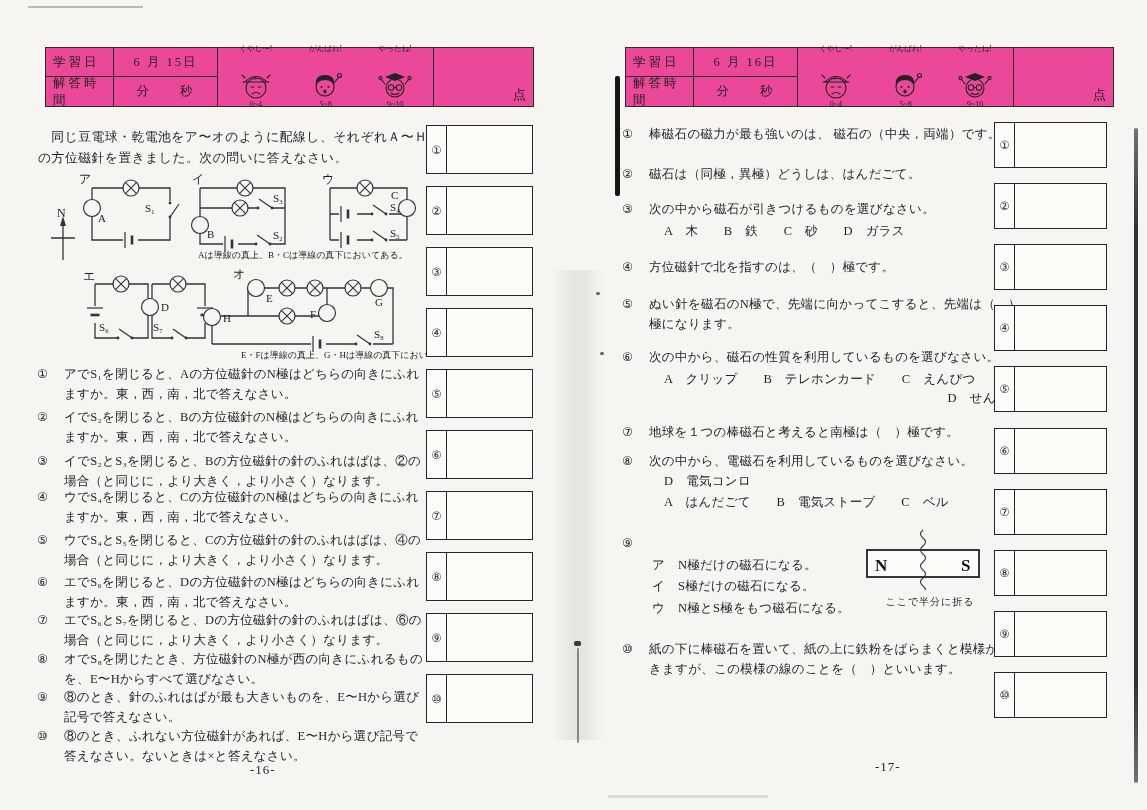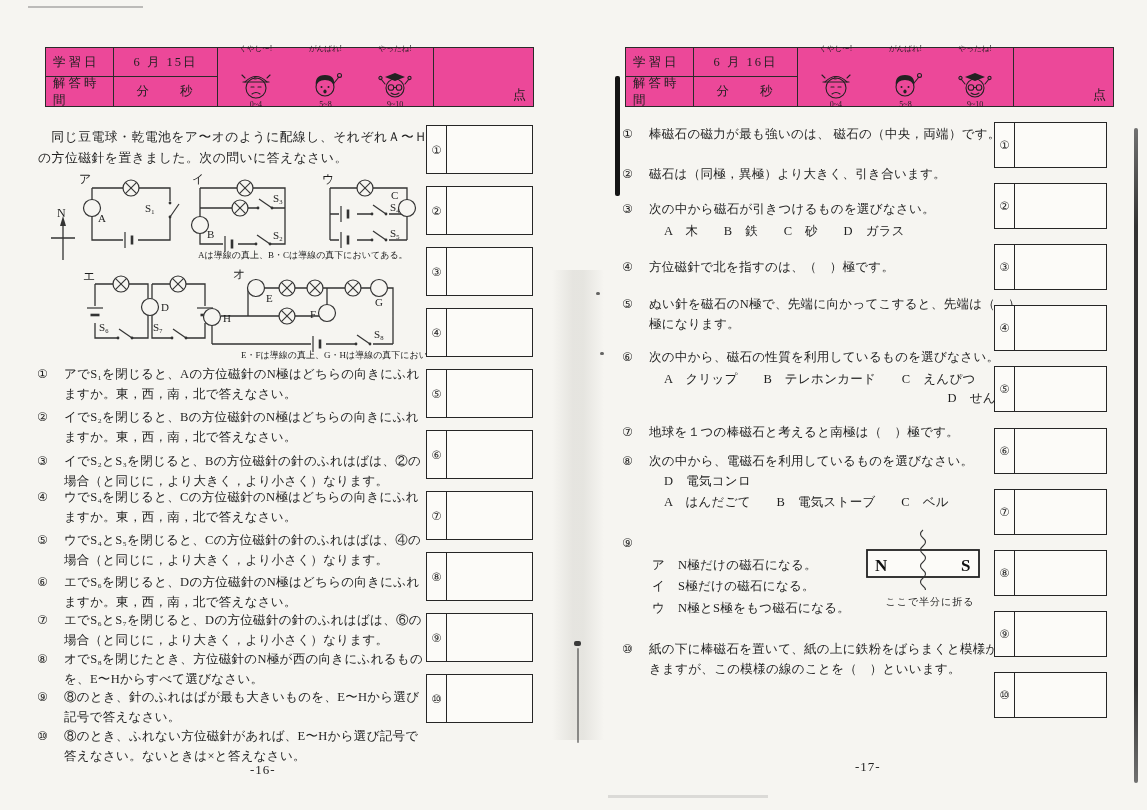--- a/index.html
+++ b/index.html
@@ -363,21 +363,21 @@
 
 <div class="q" style="left:622px;top:125px;width:400px;">
   <div class="q-row">
       <span class="q-num">①</span>
       <span class="q-text">棒磁石の磁力が最も強いのは、 磁石の（中央，両端）です。</span>
     </div>
 </div>
 <div class="q" style="left:622px;top:165px;width:400px;">
   <div class="q-row">
       <span class="q-num">②</span>
-      <span class="q-text">磁石は（同極，異極）より大きく、引き合います。</span>
+      <span class="q-text">磁石は（同極，異極）どうしは、はんだごて。</span>
     </div>
 </div>
 <div class="q" style="left:622px;top:200px;width:400px;">
   <div class="q-row">
       <span class="q-num">③</span>
       <span class="q-text">次の中から磁石が引きつけるものを選びなさい。</span>
     </div>
   <div class="q-choice">A　木　　B　鉄　　C　砂　　D　ガラス</div>
 </div>
 <div class="q" style="left:622px;top:258px;width:400px;">
@@ -463,21 +463,21 @@
 <div class="abox" style="left:994px;top:550px;width:111px;height:44px;">
     <span class="abox-num">⑧</span>
   </div>
 <div class="abox" style="left:994px;top:611px;width:111px;height:44px;">
     <span class="abox-num">⑨</span>
   </div>
 <div class="abox" style="left:994px;top:672px;width:111px;height:44px;">
     <span class="abox-num">⑩</span>
   </div>
 
-<div class="pageno" style="left:855px;top:759px;">-17-</div>
+<div class="pageno" style="left:875px;top:759px;">-17-</div>
 
 <div class="art" style="left:615px;top:76px;width:5px;height:120px;background:#151515;border-radius:2px;"></div>
 <div class="art" style="left:1134px;top:128px;width:3.5px;height:655px;background:linear-gradient(#666,#222 15%,#222 85%,#666);border-radius:2px;opacity:.92;"></div>
 <div class="art" style="left:552px;top:270px;width:52px;height:470px;background:linear-gradient(90deg,transparent,rgba(120,118,108,.13) 40%,rgba(120,118,108,.13) 60%,transparent);"></div>
 <div class="art" style="left:577px;top:648px;width:2px;height:95px;background:rgba(60,60,60,.55);border-radius:1px;"></div>
 <div class="art" style="left:574px;top:641px;width:7px;height:5px;background:#3a3a3a;border-radius:2px;"></div>
 <div class="art" style="left:596px;top:292px;width:4px;height:3px;background:rgba(40,40,40,.7);border-radius:2px;"></div>
 <div class="art" style="left:600px;top:352px;width:4px;height:3px;background:rgba(40,40,40,.7);border-radius:2px;"></div>
 <div class="art" style="left:28px;top:6px;width:115px;height:1.5px;background:rgba(80,80,80,.35);"></div>
 <div class="art" style="left:608px;top:795px;width:160px;height:3px;background:rgba(100,100,100,.18);"></div>

